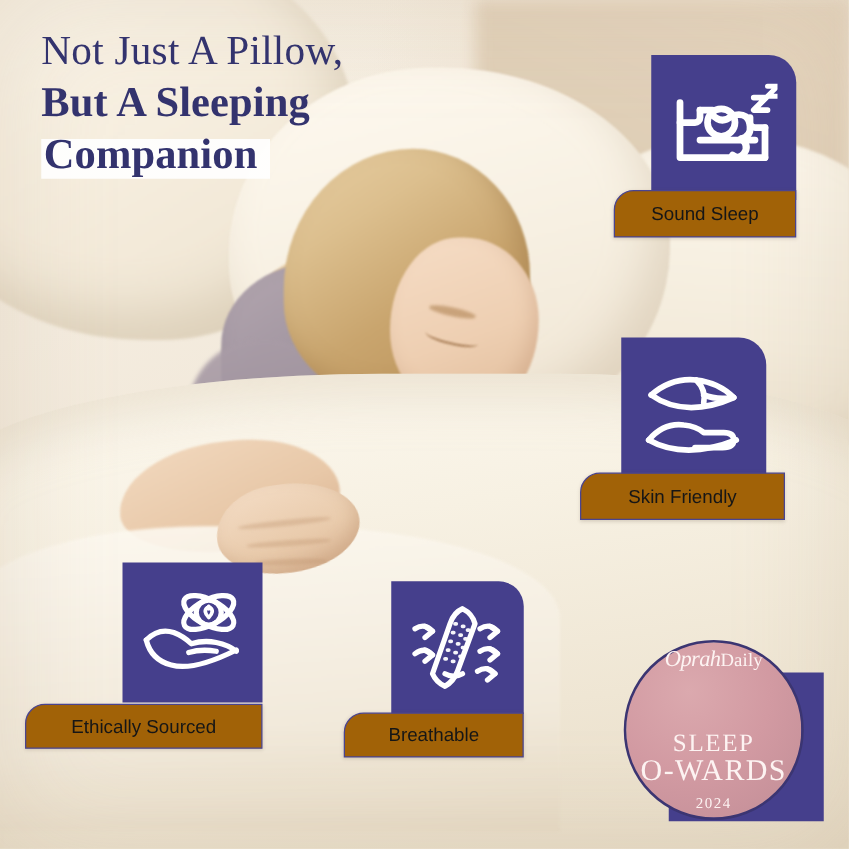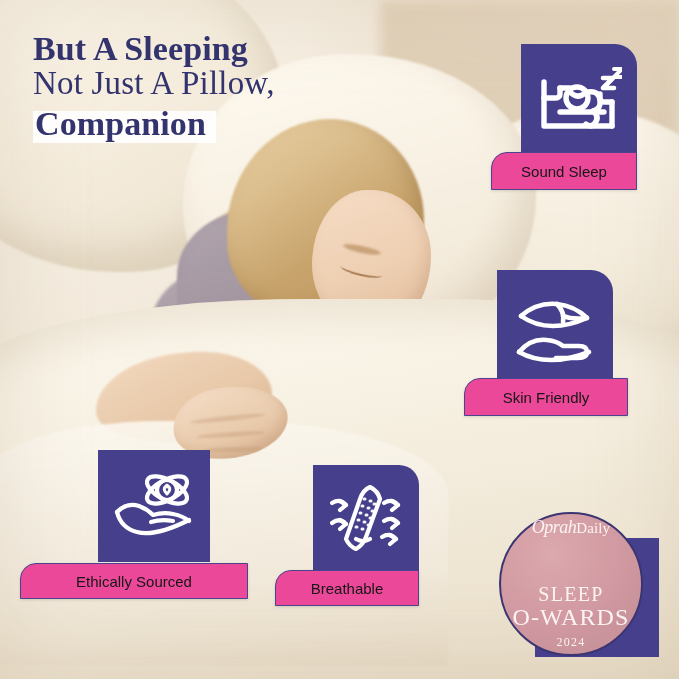--- a/index.html
+++ b/index.html
@@ -112,21 +112,21 @@
     display:inline-block;
     background:linear-gradient(to top,rgba(255,255,255,.92) 0,rgba(255,255,255,.92) 86%,rgba(255,255,255,0) 86%);
     padding:0 10px 2px 2px;}
 
   
   .badge{position:absolute;z-index:7;}
   .badge .tile{background:#453f8c;position:relative;
     display:flex;align-items:center;justify-content:center;}
   .badge .tile svg{display:block;}
   .badge .label{
-    background:#ec4899;border:1px solid #4a4490;
+    background:#a16207;border:1px solid #4a4490;
     color:#161616;font-size:15px;line-height:1;
     display:flex;align-items:center;justify-content:center;
     white-space:nowrap;box-sizing:border-box;
     box-shadow:0 1px 3px rgba(90,70,50,.18);}
 
   
   #badge-sound{left:521px;top:44px;}
   #badge-sound .tile{width:116px;height:116px;border-radius:0 22px 0 0;}
   #badge-sound .label{position:absolute;left:-30px;top:108px;
     width:146px;height:38px;border-radius:16px 0 0 0;}
@@ -134,21 +134,21 @@
   
   #badge-skin{left:497px;top:270px;}
   #badge-skin .tile{width:116px;height:116px;border-radius:0 22px 0 0;}
   #badge-skin .label{position:absolute;left:-33px;top:108px;
     width:164px;height:38px;border-radius:16px 0 0 0;}
 
   
   #badge-ethical{left:98px;top:450px;}
   #badge-ethical .tile{width:112px;height:112px;border-radius:0 0 0 0;}
   #badge-ethical .label{position:absolute;left:-78px;top:113px;
-    width:228px;height:36px;border-radius:16px 0 0 0;}
+    width:190px;height:36px;border-radius:16px 0 0 0;}
 
   
   #badge-breathe{left:313px;top:465px;}
   #badge-breathe .tile{width:106px;height:106px;border-radius:0 20px 0 0;}
   #badge-breathe .label{position:absolute;left:-38px;top:105px;
     width:144px;height:36px;border-radius:16px 0 0 0;}
 
   
   #award{position:absolute;left:499px;top:512px;width:160px;height:145px;z-index:8;}
   #award .back-square{position:absolute;left:36px;top:26px;width:124px;height:119px;
@@ -193,22 +193,22 @@
     <div class="arm"></div>
     <div class="duvet-fold"></div>
     <div class="hand"></div>
     <div class="finger f1"></div>
     <div class="finger f2"></div>
     <div class="finger f3"></div>
     <div class="vignette"></div>
   </div>
 
   <div class="headline">
+    <div class="hl-line hl1">Not Just A Pillow,</div>
     <div class="hl-line hl2">But A Sleeping</div>
-    <div class="hl-line hl1">Not Just A Pillow,</div>
     <div class="hl-line hl3">Companion</div>
   </div>
 
   <div class="badge" id="badge-sound">
     <div class="tile">
       <span>
         <svg width="86" height="80" viewBox="0 0 86 80" fill="none" stroke="#ffffff" stroke-width="5.4" stroke-linecap="round" stroke-linejoin="round">
           <path d="M8 20 v44 h68"></path>
           <path d="M8 36 h12 a4 4 0 0 0 4-4 v-6"></path>
           <path d="M24 26 h10"></path>

